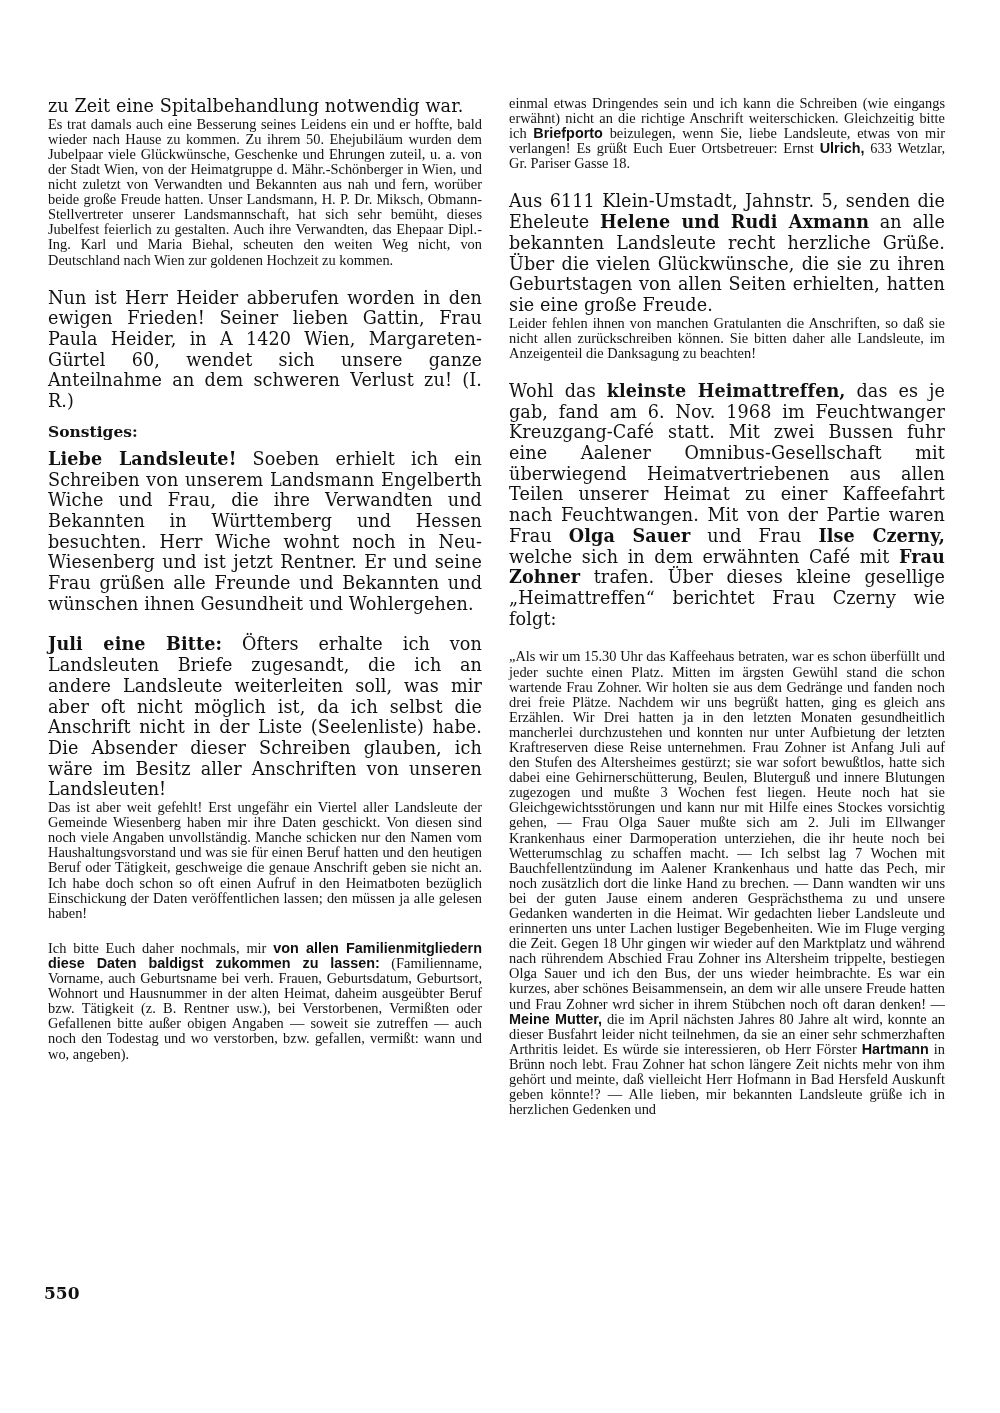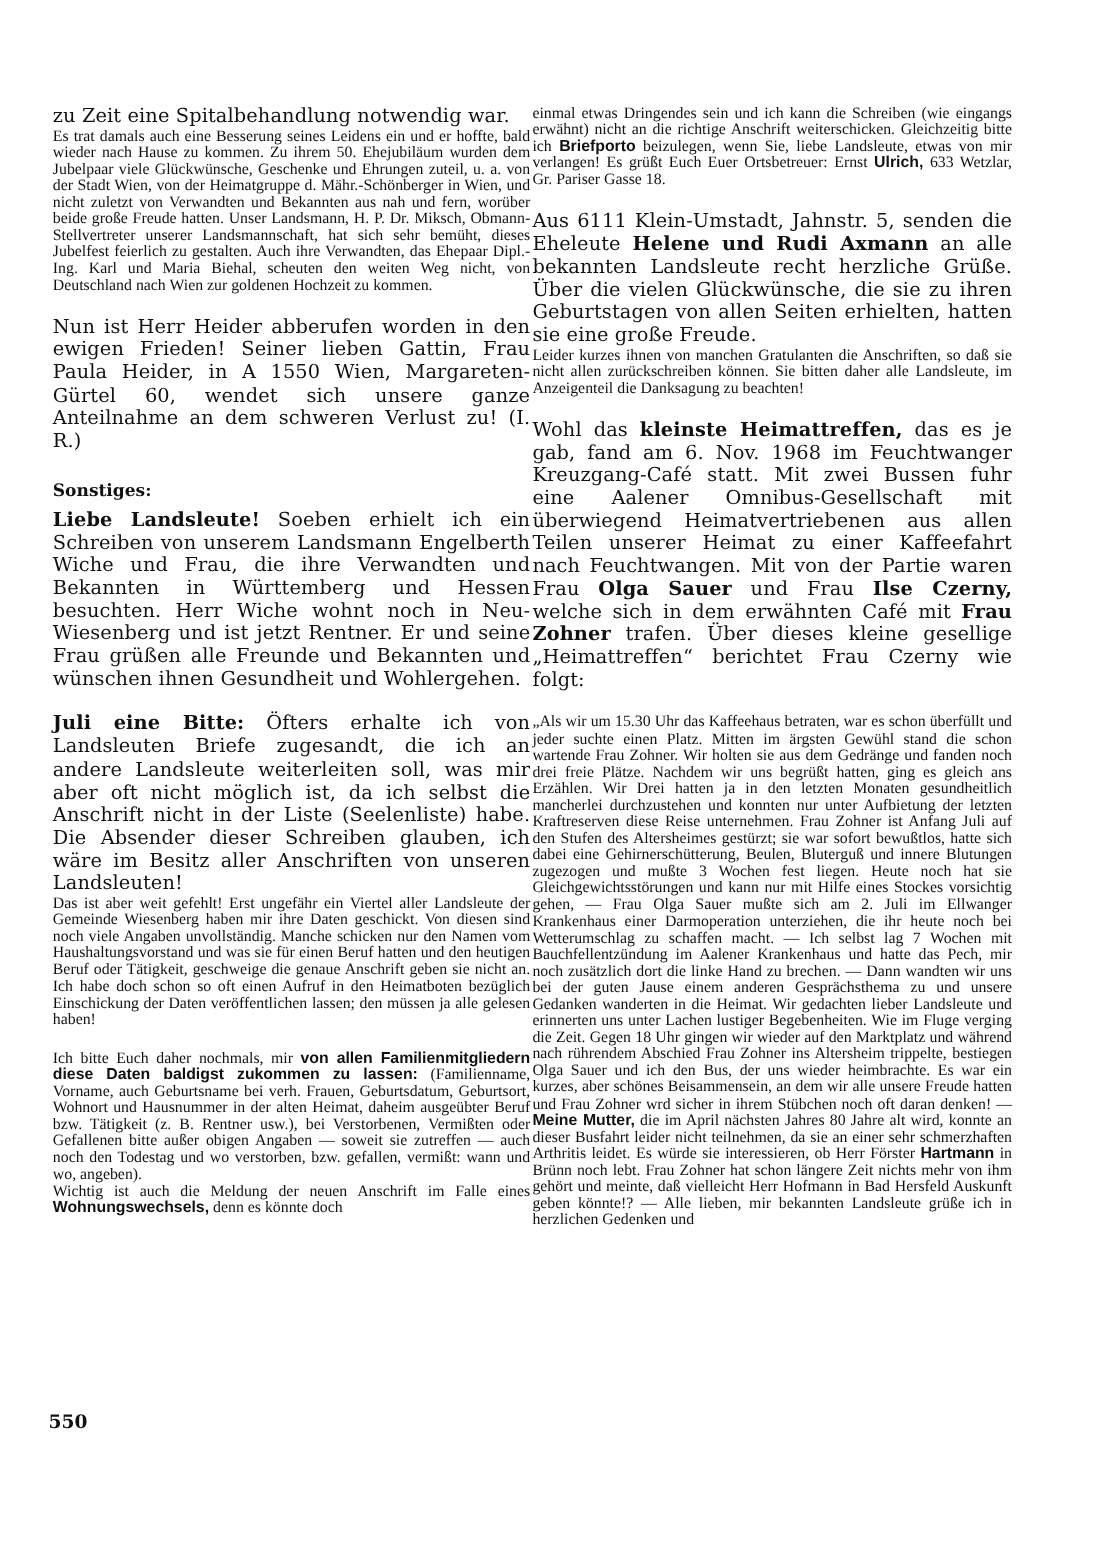--- a/index.html
+++ b/index.html
@@ -1,47 +1,46 @@
 <!DOCTYPE html>
 <html><head>
 <meta charset="utf-8">
 <style>
   html, body { margin: 0; padding: 0; background: #ffffff; }
   body { width: 1000px; height: 1413px; position: relative; overflow: hidden; color: #111; }
   .page { position: absolute; left: 0; top: 0; width: 798px; height: 1413px; }
   .col { position: absolute; top: 96px; text-align: justify; }
   .col-left { left: 48px; width: 434px; }
-  .col-right { left: 484px; width: 436px; }
+  .col-right { left: 509px; width: 436px; }
   .big { font-family: "DejaVu Serif", serif; font-size: 17.6px; line-height: 20.7px; letter-spacing: 0.1px; margin: 0; }
   .small { font-family: "Liberation Serif", serif; font-size: 14.4px; line-height: 15.1px; margin: 0; }
   .small b.sans, .big b.sans { font-family: "Liberation Sans", sans-serif; font-weight: bold; }
   .gap { margin-top: 20px; }
-  .heading { font-family: "DejaVu Serif", serif; font-weight: bold; font-size: 15.5px; margin: 24px 0 8px 0; }
+  .heading { font-family: "DejaVu Serif", serif; font-weight: bold; font-size: 15.5px; margin: 10px 0 8px 0; }
   .page-number { position: absolute; left: 44px; top: 1283px; font-family: "DejaVu Serif", serif; font-weight: bold; font-size: 17px; }
   b { font-weight: bold; }
 </style>
 </head>
 <body>
 
 <div class="page">
 
   <div class="col col-left">
     <p class="big">zu Zeit eine Spitalbehandlung notwendig war.</p>
     <p class="small">Es trat damals auch eine Besserung seines Leidens ein und er hoffte, bald wieder nach Hause zu kommen. Zu ihrem 50. Ehejubiläum wurden dem Jubelpaar viele Glückwünsche, Geschenke und Ehrungen zuteil, u. a. von der Stadt Wien, von der Heimatgruppe d. Mähr.-Schönberger in Wien, und nicht zuletzt von Verwandten und Bekannten aus nah und fern, worüber beide große Freude hatten. Unser Landsmann, H. P. Dr. Miksch, Obmann-Stellvertreter unserer Landsmannschaft, hat sich sehr bemüht, dieses Jubelfest feierlich zu gestalten. Auch ihre Verwandten, das Ehepaar Dipl.-Ing. Karl und Maria Biehal, scheuten den weiten Weg nicht, von Deutschland nach Wien zur goldenen Hochzeit zu kommen.</p>
-    <p class="big gap">Nun ist Herr Heider abberufen worden in den ewigen Frieden! Seiner lieben Gattin, Frau Paula Heider, in A 1550 Wien, Margareten-Gürtel 60, wendet sich unsere ganze Anteilnahme an dem schweren Verlust zu! (I. R.)</p>
+    <p class="big gap">Nun ist Herr Heider abberufen worden in den ewigen Frieden! Seiner lieben Gattin, Frau Paula Heider, in A 1420 Wien, Margareten-Gürtel 60, wendet sich unsere ganze Anteilnahme an dem schweren Verlust zu! (I. R.)</p>
     <div class="heading">Sonstiges:</div>
     <p class="big"><b>Liebe Landsleute!</b><span> Soeben erhielt ich ein Schreiben von unserem Landsmann Engelberth Wiche und Frau, die ihre Verwandten und Bekannten in Württemberg und Hessen besuchten. Herr Wiche wohnt noch in Neu-Wiesenberg und ist jetzt Rentner. Er und seine Frau grüßen alle Freunde und Bekannten und wünschen ihnen Gesundheit und Wohlergehen.</span></p>
     <p class="big gap"><b>Juli eine Bitte:</b><span>  Öfters erhalte ich von Landsleuten Briefe zugesandt, die ich an andere Landsleute weiterleiten soll, was mir aber oft nicht möglich ist, da ich selbst die Anschrift nicht in der Liste (Seelenliste) habe. Die Absender dieser Schreiben glauben, ich wäre im Besitz aller Anschriften von unseren Landsleuten!</span></p>
     <p class="small">Das ist aber weit gefehlt! Erst ungefähr ein Viertel aller Landsleute der Gemeinde Wiesenberg haben mir ihre Daten geschickt. Von diesen sind noch viele Angaben unvollständig. Manche schicken nur den Namen vom Haushaltungsvorstand und was sie für einen Beruf hatten und den heutigen Beruf oder Tätigkeit, geschweige die genaue Anschrift geben sie nicht an. Ich habe doch schon so oft einen Aufruf in den Heimatboten bezüglich Einschickung der Daten veröffentlichen lassen; den müssen ja alle gelesen haben!</p>
     <p class="small gap"><span>Ich bitte Euch daher nochmals, mir </span><b class="sans">von allen Familienmitgliedern diese Daten baldigst zukommen zu lassen:</b><span> (Familienname, Vorname, auch Geburtsname bei verh. Frauen, Geburtsdatum, Geburtsort, Wohnort und Hausnummer in der alten Heimat, daheim ausgeübter Beruf bzw. Tätigkeit (z. B. Rentner usw.), bei Verstorbenen, Vermißten oder Gefallenen bitte außer obigen Angaben — soweit sie zutreffen — auch noch den Todestag und wo verstorben, bzw. gefallen, vermißt: wann und wo, angeben).</span></p>
-    <p class="small"><span>Wichtig ist auch die Meldung der neuen Anschrift im Falle eines </span><b class="sans">Wohnungswechsels,</b><span> denn es könnte doch</span></p>
   </div>
 
   <div class="col col-right">
     <p class="small"><span>einmal etwas Dringendes sein und ich kann die Schreiben (wie eingangs erwähnt) nicht an die richtige Anschrift weiterschicken. Gleichzeitig bitte ich </span><b class="sans">Briefporto</b><span> beizulegen, wenn Sie, liebe Landsleute, etwas von mir verlangen! Es grüßt Euch Euer Ortsbetreuer: Ernst </span><b class="sans">Ulrich,</b><span> 633 Wetzlar, Gr. Pariser Gasse 18.</span></p>
     <p class="big gap"><span>Aus 6111 Klein-Umstadt, Jahnstr. 5, senden die Eheleute </span><b>Helene und Rudi Axmann</b><span> an alle bekannten Landsleute recht herzliche Grüße. Über die vielen Glückwünsche, die sie zu ihren Geburtstagen von allen Seiten erhielten, hatten sie eine große Freude.</span></p>
-    <p class="small">Leider kurzes ihnen von manchen Gratulanten die Anschriften, so daß sie nicht allen zurückschreiben können. Sie bitten daher alle Landsleute, im Anzeigenteil die Danksagung zu beachten!</p>
+    <p class="small">Leider fehlen ihnen von manchen Gratulanten die Anschriften, so daß sie nicht allen zurückschreiben können. Sie bitten daher alle Landsleute, im Anzeigenteil die Danksagung zu beachten!</p>
     <p class="big gap"><span>Wohl das </span><b>kleinste Heimattreffen,</b><span> das es je gab, fand am 6. Nov. 1968 im Feuchtwanger Kreuzgang-Café statt. Mit zwei Bussen fuhr eine Aalener Omnibus-Gesellschaft mit überwiegend Heimatvertriebenen aus allen Teilen unserer Heimat zu einer Kaffeefahrt nach Feuchtwangen. Mit von der Partie waren Frau </span><b>Olga Sauer</b><span> und Frau </span><b>Ilse Czerny,</b><span> welche sich in dem erwähnten Café mit </span><b>Frau Zohner</b><span> trafen. Über dieses kleine gesellige „Heimattreffen“ berichtet Frau Czerny wie folgt:</span></p>
     <p class="small gap"><span>„Als wir um 15.30 Uhr das Kaffeehaus betraten, war es schon überfüllt und jeder suchte einen Platz. Mitten im ärgsten Gewühl stand die schon wartende Frau Zohner. Wir holten sie aus dem Gedränge und fanden noch drei freie Plätze. Nachdem wir uns begrüßt hatten, ging es gleich ans Erzählen. Wir Drei hatten ja in den letzten Monaten gesundheitlich mancherlei durchzustehen und konnten nur unter Aufbietung der letzten Kraftreserven diese Reise unternehmen. Frau Zohner ist Anfang Juli auf den Stufen des Altersheimes gestürzt; sie war sofort bewußtlos, hatte sich dabei eine Gehirnerschütterung, Beulen, Bluterguß und innere Blutungen zugezogen und mußte 3 Wochen fest liegen. Heute noch hat sie Gleichgewichtsstörungen und kann nur mit Hilfe eines Stockes vorsichtig gehen, — Frau Olga Sauer mußte sich am 2. Juli im Ellwanger Krankenhaus einer Darmoperation unterziehen, die ihr heute noch bei Wetterumschlag zu schaffen macht. — Ich selbst lag 7 Wochen mit Bauchfellentzündung im Aalener Krankenhaus und hatte das Pech, mir noch zusätzlich dort die linke Hand zu brechen. — Dann wandten wir uns bei der guten Jause einem anderen Gesprächsthema zu und unsere Gedanken wanderten in die Heimat. Wir gedachten lieber Landsleute und erinnerten uns unter Lachen lustiger Begebenheiten. Wie im Fluge verging die Zeit. Gegen 18 Uhr gingen wir wieder auf den Marktplatz und während nach rührendem Abschied Frau Zohner ins Altersheim trippelte, bestiegen Olga Sauer und ich den Bus, der uns wieder heimbrachte. Es war ein kurzes, aber schönes Beisammensein, an dem wir alle unsere Freude hatten und Frau Zohner wrd sicher in ihrem Stübchen noch oft daran denken! — </span><b class="sans">Meine Mutter,</b><span> die im April nächsten Jahres 80 Jahre alt wird, konnte an dieser Busfahrt leider nicht teilnehmen, da sie an einer sehr schmerzhaften Arthritis leidet. Es würde sie interessieren, ob Herr Förster </span><b class="sans">Hartmann</b><span> in Brünn noch lebt. Frau Zohner hat schon längere Zeit nichts mehr von ihm gehört und meinte, daß vielleicht Herr Hofmann in Bad Hersfeld Auskunft geben könnte!? — Alle lieben, mir bekannten Landsleute grüße ich in herzlichen Gedenken und</span></p>
   </div>
 
   <div class="page-number">550</div>
 </div>
 
 </body></html>

